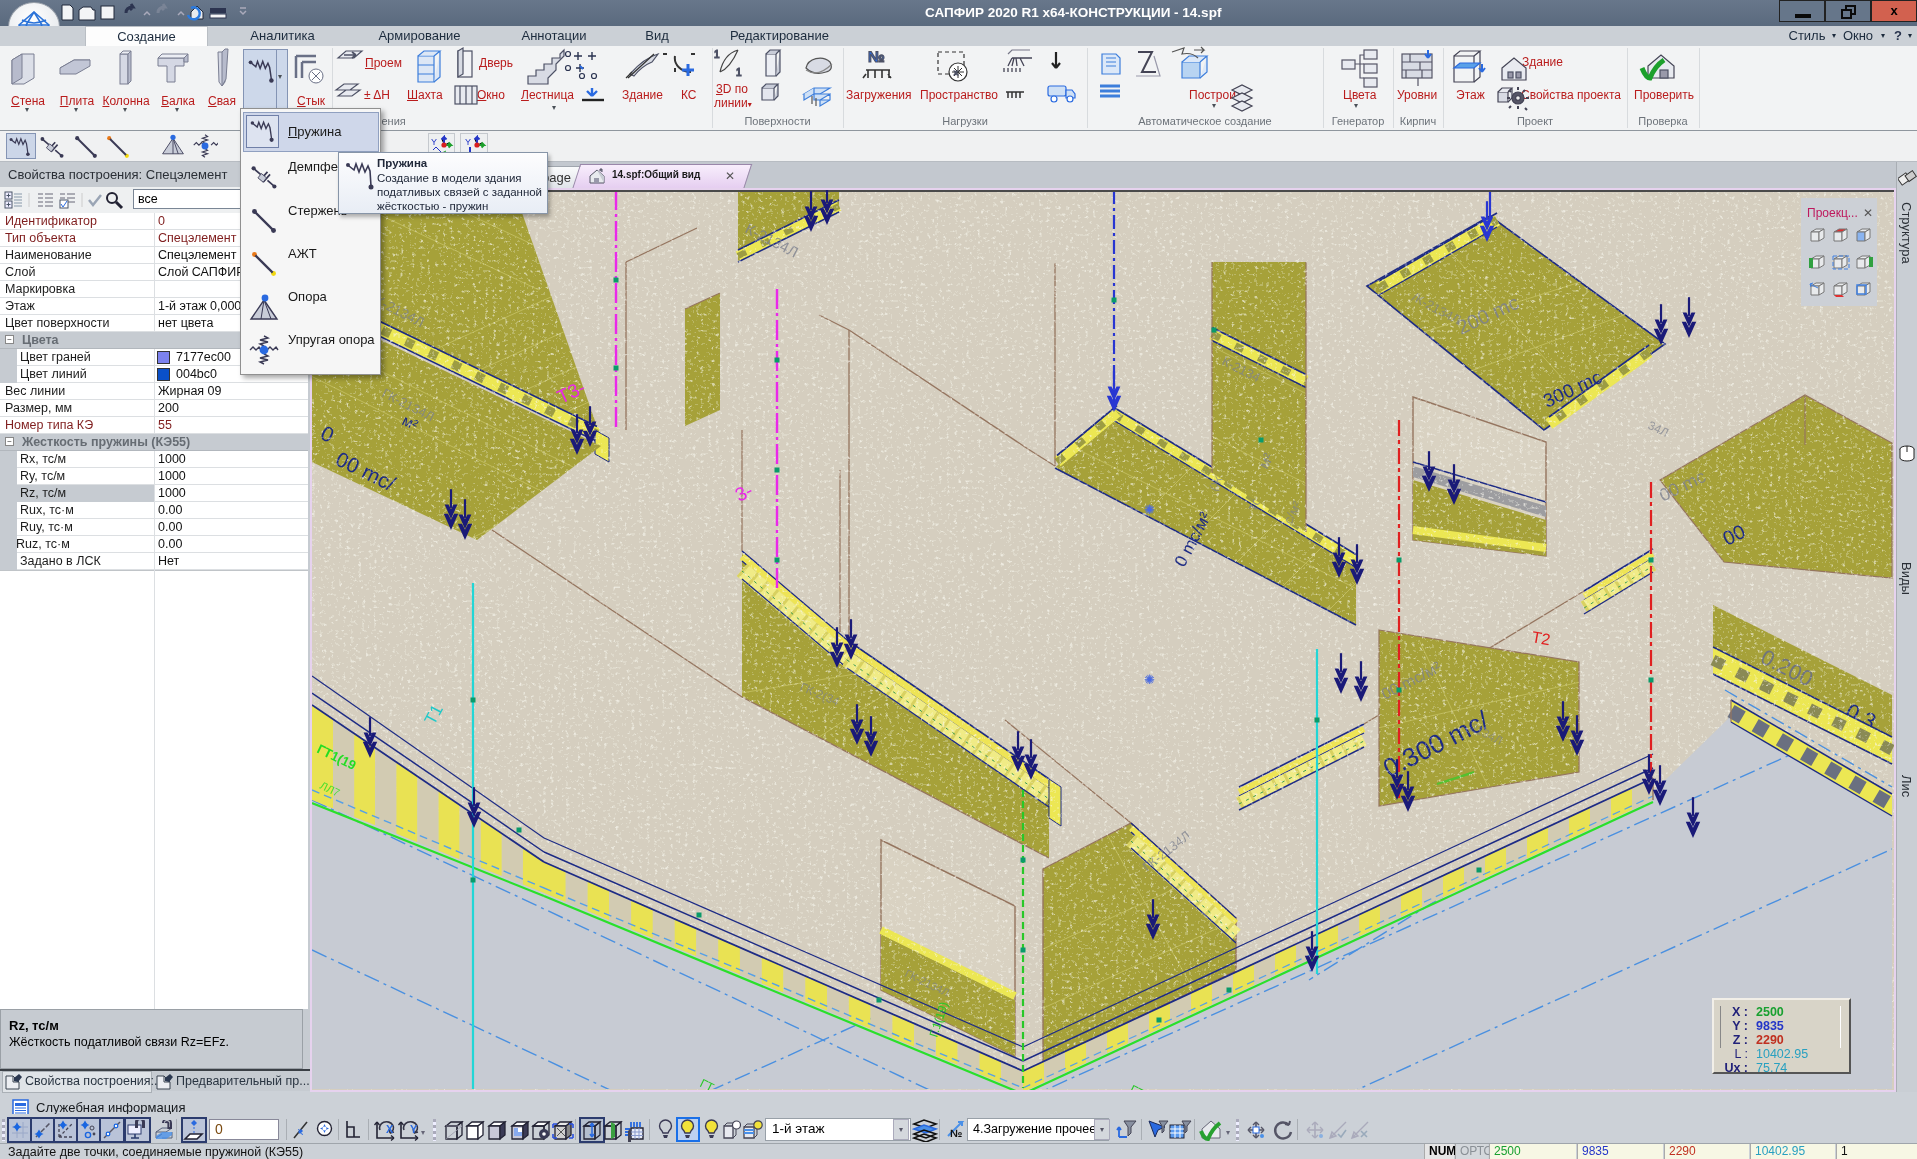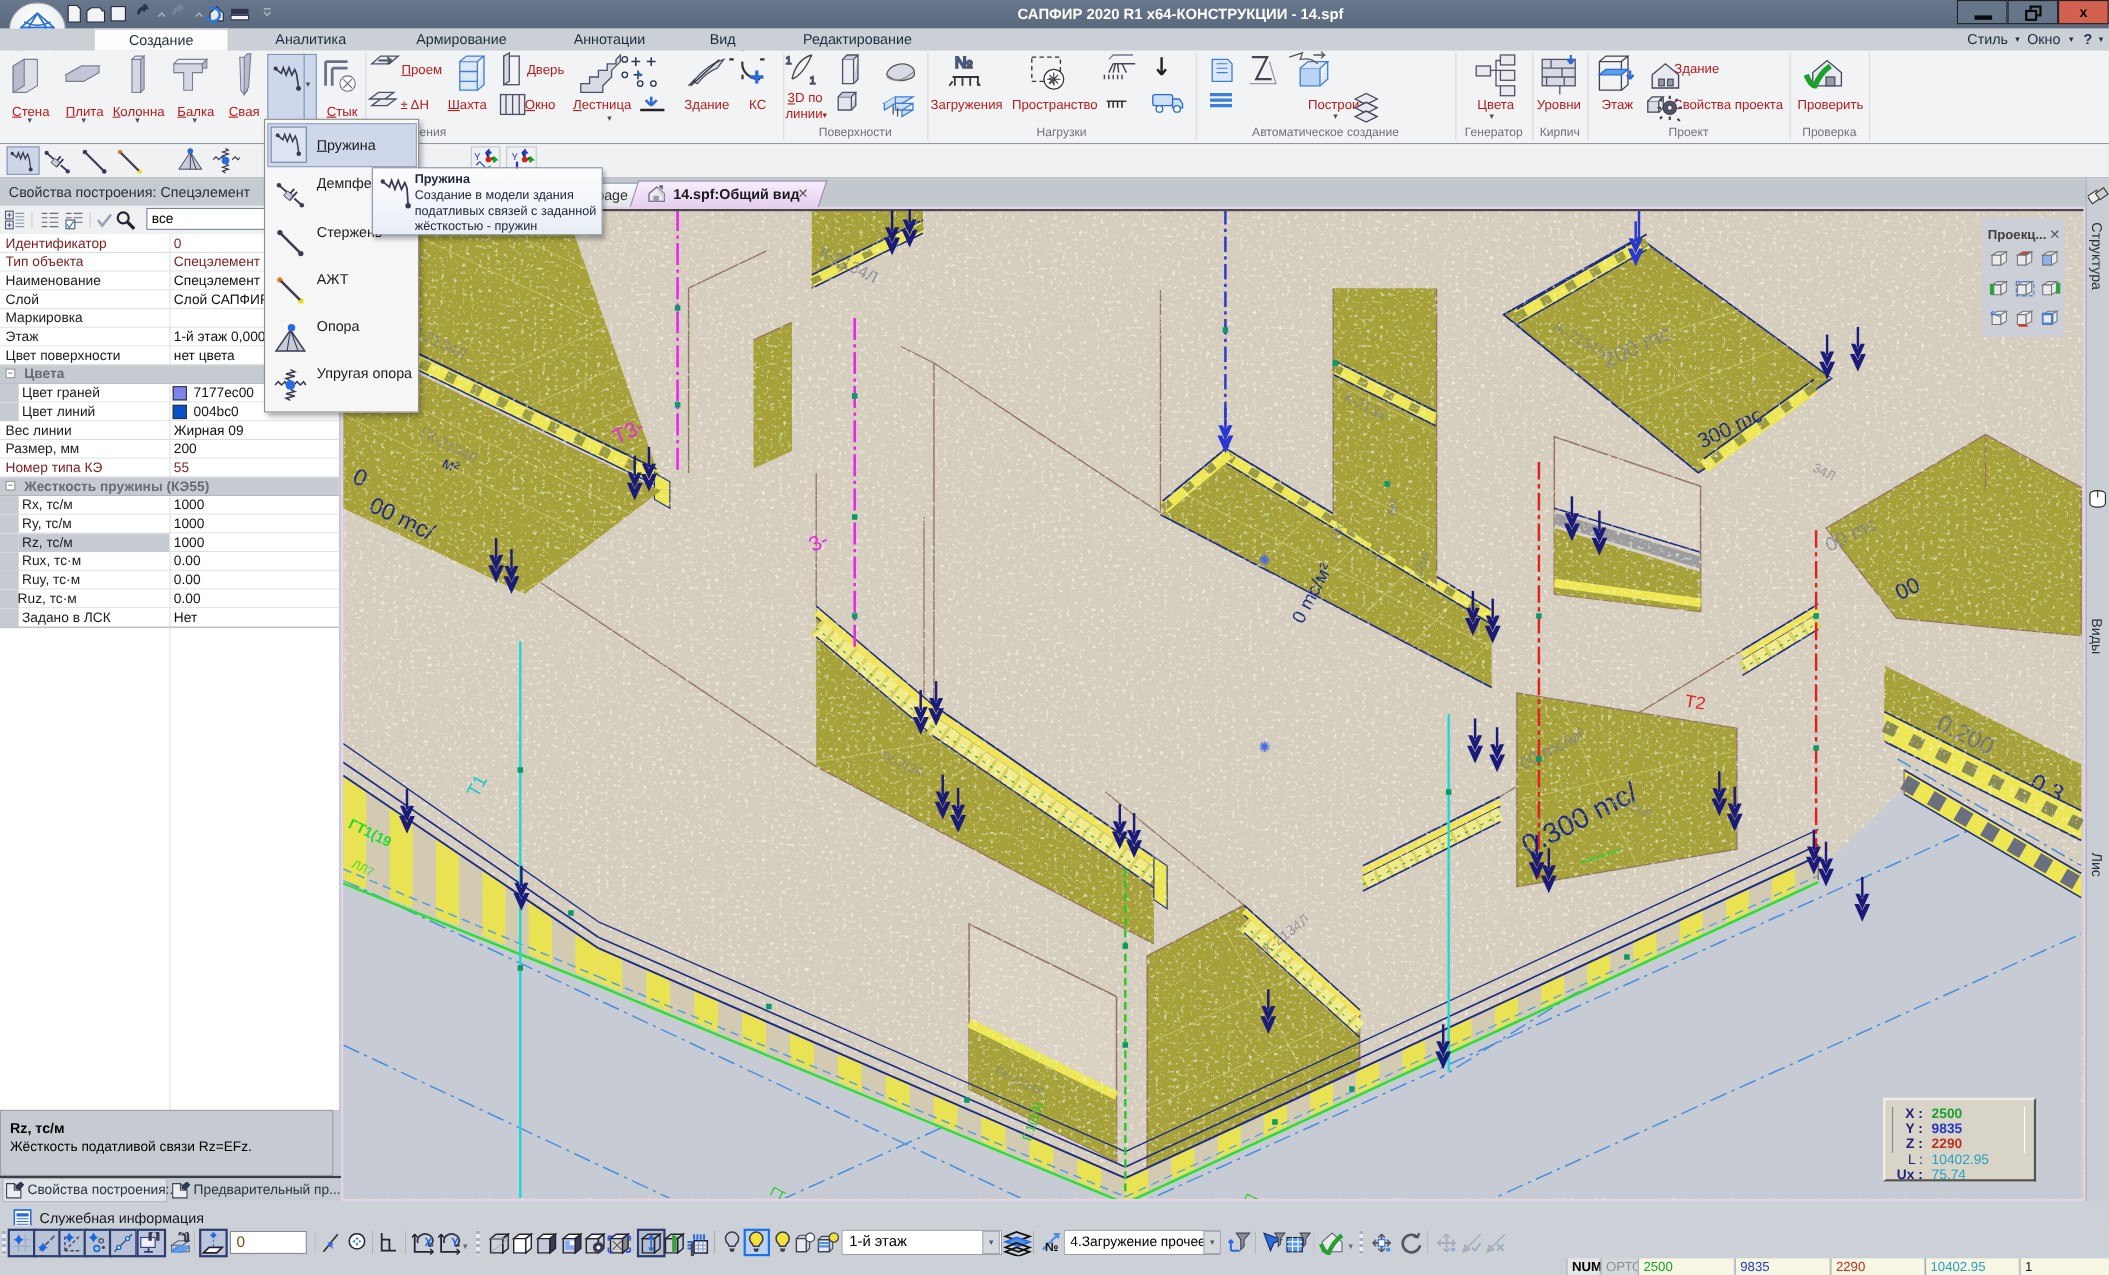--- a/index.html
+++ b/index.html
@@ -540,21 +540,21 @@
 <div id="tabstrip">
       <div class="abs" style="left:190px;top:4px;width:86px;height:24px;background:linear-gradient(#fafbfc,#dfe3e8);border:1px solid #a0a6ae;transform:skewX(-18deg)"></div>
 <div class="abs" style="left:232px;top:8px;font-size:13px;color:#333">page</div>
 <div class="abs" style="left:266px;top:2px;width:172px;height:26px;background:linear-gradient(#f8eefc,#e4ccf0);border:1px solid #9a87aa;transform:skewX(-18deg);border-bottom:none"></div>
 <svg class="abs" style="left:278px;top:6px" width="18" height="17" viewBox="0 0 18 17">
         <path d="M2 8 L9 2 L16 8 V15 H2 Z" fill="#e8eaee" stroke="#556"></path>
         <path d="M9 2 L16 8 l0 7" fill="#c8ccd4"></path>
         <rect x="6" y="10" width="5" height="5" fill="#99a"></rect>
         <path d="M12 3 v-2 h2 v3" fill="#889" stroke="#556"></path>
       </svg>
-<div class="abs" style="left:302px;top:7px;font-size:13px;font-weight:bold;color:#1a1a1a">14.spf:Общий вид</div>
+<div class="abs" style="left:302px;top:7px;font-size:10px;font-weight:bold;color:#1a1a1a">14.spf:Общий вид</div>
 <div class="abs" style="left:415px;top:7px;font-size:12px;color:#555">✕</div>
     </div>
 
 <div id="vpwrap">
       <svg id="vp" width="1582" height="900" viewBox="0 0 1582 900">
         <defs>
 <filter id="nzl" x="0" y="0" width="100%" height="100%">
  <feTurbulence type="fractalNoise" baseFrequency="0.26 0.3" numOctaves="3" seed="23"></feTurbulence>
  <feComponentTransfer>
               <feFuncA type="discrete" tableValues="0 0 0 0 0 .35 .8 1"></feFuncA>
@@ -1102,21 +1102,21 @@
         <path d="M1 4 v9 a7 3 0 0 0 14 0 v-9" fill="#fff" stroke="#222"></path>
         <path d="M8 1 v6" stroke="#222"></path>
       </svg>
 <svg class="abs" style="left:1px;top:8px" width="19" height="17" viewBox="0 0 19 17">
         <rect x="1" y="5" width="10" height="8" fill="#eee" stroke="#333" transform="rotate(-35 6 9)"></rect>
         <rect x="8" y="3" width="9" height="7" fill="#ccc" stroke="#333" transform="rotate(-35 12 6)"></rect>
       </svg>
 </div>
 
 <div id="projpanel">
-      <div class="abs" style="left:6px;top:8px;font-weight:bold;color:#404040">Проекц...</div>
+      <div class="abs" style="left:6px;top:8px;font-weight:normal;color:#be185d">Проекц...</div>
 <div class="abs" style="left:62px;top:8px;color:#555">✕</div>
 <svg class="abs" style="left:7px;top:28px" width="20" height="19" viewBox="0 0 20 19">
         <path d="M3 6 l5 -3 h8 l-5 3z" fill="#e8eaec" stroke="#777"></path>
         <path d="M3 6 h8 v9 h-8z" fill="#e8eaec" stroke="#777"></path>
         <path d="M11 6 l5 -3 v9 l-5 3z" fill="#e8eaec" stroke="#777"></path>
       </svg>
 <svg class="abs" style="left:30px;top:28px" width="20" height="19" viewBox="0 0 20 19">
         <path d="M3 6 l5 -3 h8 l-5 3z" fill="#e03030" stroke="#777"></path>
         <path d="M3 6 h8 v9 h-8z" fill="#e8eaec" stroke="#777"></path>
         <path d="M11 6 l5 -3 v9 l-5 3z" fill="#e8eaec" stroke="#777"></path>
@@ -1471,20 +1471,23 @@
       </svg>
 <svg class="icon" style="left:1328px;top:1120px" width="20" height="20" viewBox="0 0 20 20">
         <path d="M2 18 L18 2 m-16 16 l6 -2 l-4 -4z" stroke="#aab" fill="none" stroke-width="1.4"></path>
         <path d="M10 14 l3 3 l5 -7" stroke="#9ab" fill="none" stroke-width="1.6"></path>
       </svg>
 <svg class="icon" style="left:1350px;top:1120px" width="20" height="20" viewBox="0 0 20 20">
         <path d="M2 18 L18 2 m-16 16 l6 -2 l-4 -4z" stroke="#aab" fill="none" stroke-width="1.4"></path>
         <path d="M11 11 l6 6 m0 -6 l-6 6" stroke="#9ab" stroke-width="1.6"></path>
       </svg>
     </div>
+<div id="statusbar">
+      <span style="position:absolute;left:8px;top:1px">Задайте две точки, соединяемые пружиной (КЭ55)</span>
+    </div>
 <div class="sfield" style="left:1424px;width:30px;background:#e6e6e6;color:#000;font-weight:bold">NUM</div>
 <div class="sfield" style="left:1455px;width:33px;background:#d4d8dc;color:#8a9096">ОРТО</div>
 <div class="sfield" style="left:1489px;width:87px;color:#18a030">2500</div>
 <div class="sfield" style="left:1577px;width:86px;color:#2436c8">9835</div>
 <div class="sfield" style="left:1664px;width:85px;color:#c03020">2290</div>
 <div class="sfield" style="left:1750px;width:85px;color:#28a0c0">10402.95</div>
 <div class="sfield" style="left:1836px;width:81px;color:#111">1</div>
 </div>
 
 </body></html>

